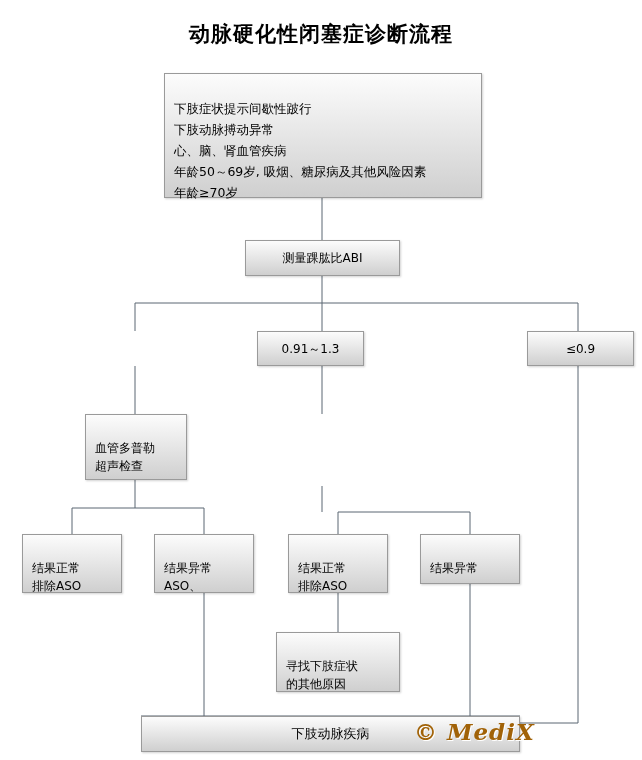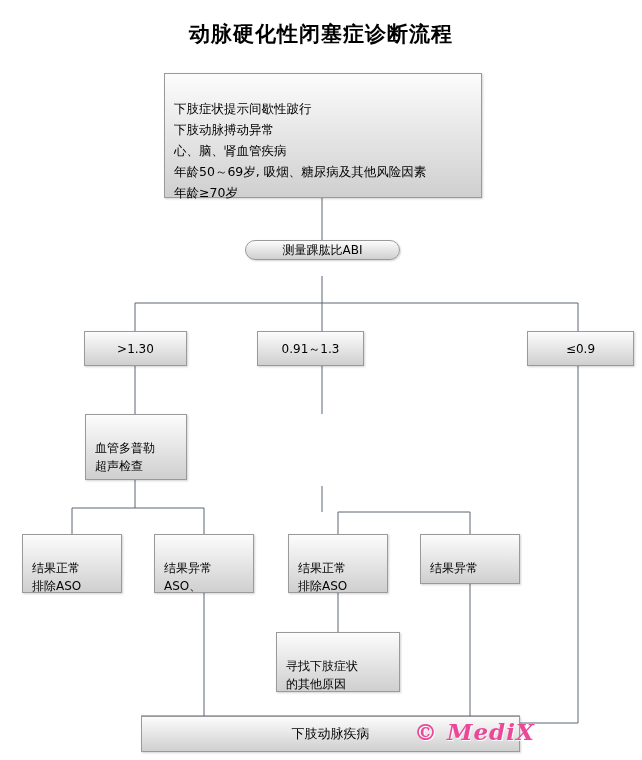--- a/index.html
+++ b/index.html
@@ -61,21 +61,21 @@
   .node.big {
     font-size: 12.5px;
     line-height: 21px;
   }
   .watermark {
     position: absolute;
     font-family: "DejaVu Serif", "Liberation Serif", serif;
     font-weight: bold;
     font-style: italic;
     font-size: 23px;
-    color: #ec4899;
+    color: #a16207;
     text-shadow: 1px 1px 0 #ffffff;
     letter-spacing: 1px;
   }
 </style>
 </head>
 <body>
 
 <div id="canvas">
 
   <div class="title">动脉硬化性闭塞症诊断流程</div>
@@ -117,23 +117,22 @@
       <line x1="141" y1="716" x2="520" y2="716"></line>
     </g>
   </svg>
 
   <div class="node big" style="left:164px; top:73px; width:318px; height:125px;">下肢症状提示间歇性跛行
 下肢动脉搏动异常
 心、脑、肾血管疾病
 年龄50～69岁, 吸烟、糖尿病及其他风险因素
 年龄≥70岁</div>
 
-  <div class="node center" style="left:245px; top:240px; width:155px; height:20px;border-radius:16px;">测量踝肱比ABI</div>
+  <div class="node center" style="left:245px; top:240px; width:155px; height:36px;">测量踝肱比ABI</div>
 
-  <div class="node center" style="left:84px; top:331px; width:103px; height:35px;">&gt;1.30</div>
 
   <div class="node center" style="left:257px; top:331px; width:107px; height:35px;">0.91～1.3</div>
 
   <div class="node center" style="left:527px; top:331px; width:107px; height:35px;">≤0.9</div>
 
   <div class="node" style="left:85px; top:414px; width:102px; height:66px;">血管多普勒
 超声检查</div>
 
 
   <div class="node" style="left:22px; top:534px; width:100px; height:59px;">结果正常

